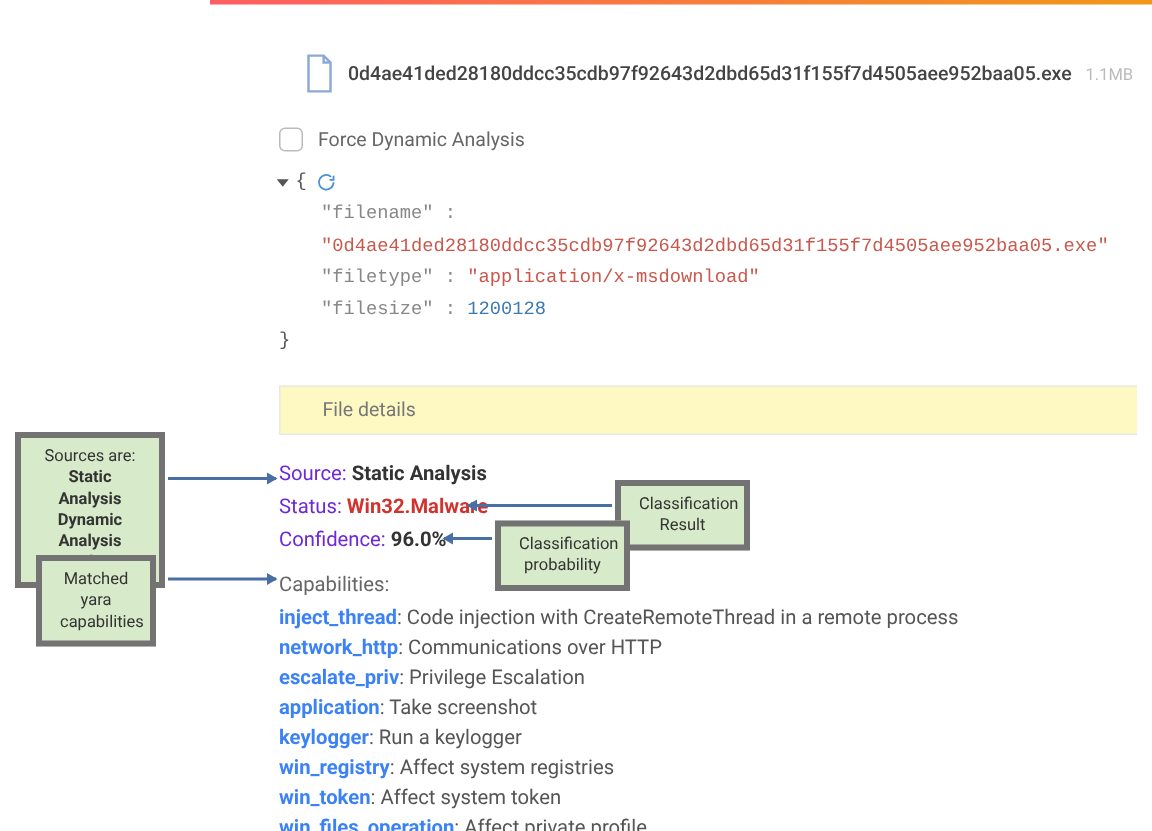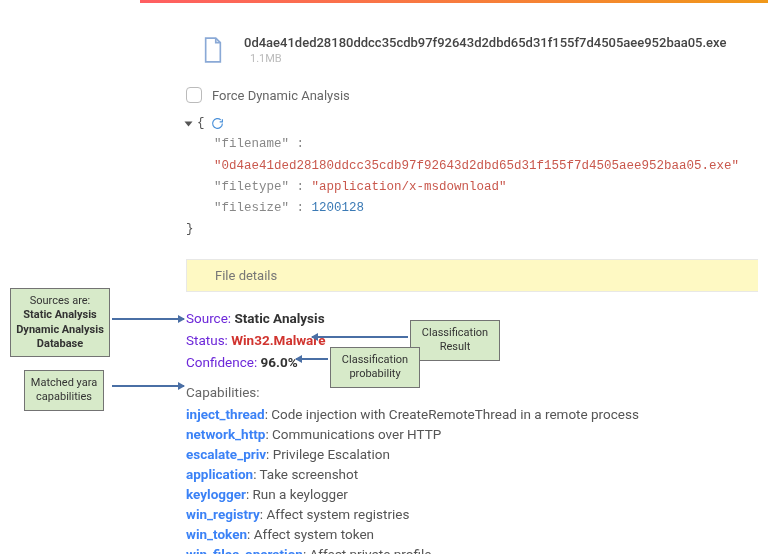--- a/index.html
+++ b/index.html
@@ -21,21 +21,21 @@
   .main {
     position: absolute;
     left: 186px;
     top: 35px;
     right: 0;
     padding-right: 10px;
   }
   .file-row {
     display: flex;
     align-items: center;
-    gap: 20px;
+    gap: 8px;
     margin-left: 16px;
     margin-bottom: 22px;
   }
   .doc-icon {
     width: 22px; height: 28px;
     color: #8aa9d6;
     flex-shrink: 0;
   }
   .filename {
     color: #444;
@@ -99,22 +99,22 @@
   .info-red { font-weight: 700; color: #d1342f; }
   .cap-list { margin-top: 6px; }
   .cap-item { margin-bottom: 4px; font-size: 13.5px; color: #555; }
   .cap-name { font-weight: 700; color: #3b82f6; }
   .cap-desc { color: #555; }
 
   
   .callout {
     position: absolute;
     background: #d7eac9;
-    border: 1px solid #737373;
-    padding: 5px 0;
+    border: 4px solid #737373;
+    padding: 5px 12px;
     font-size: 11px;
     text-align: center;
     color: #333;
     line-height: 1.3;
   }
   .callout-line { display: block; }
   .callout-bold { font-weight: 700; }
   .arrow {
     position: absolute;
     height: 2px;

